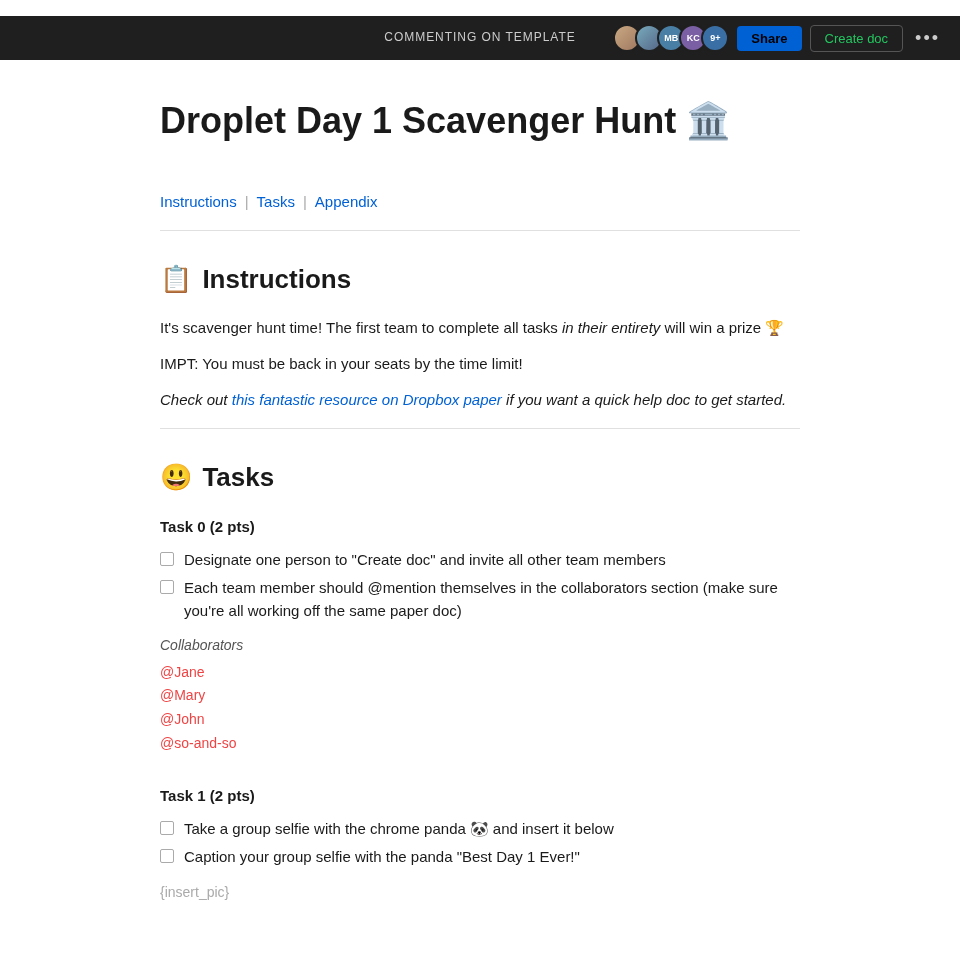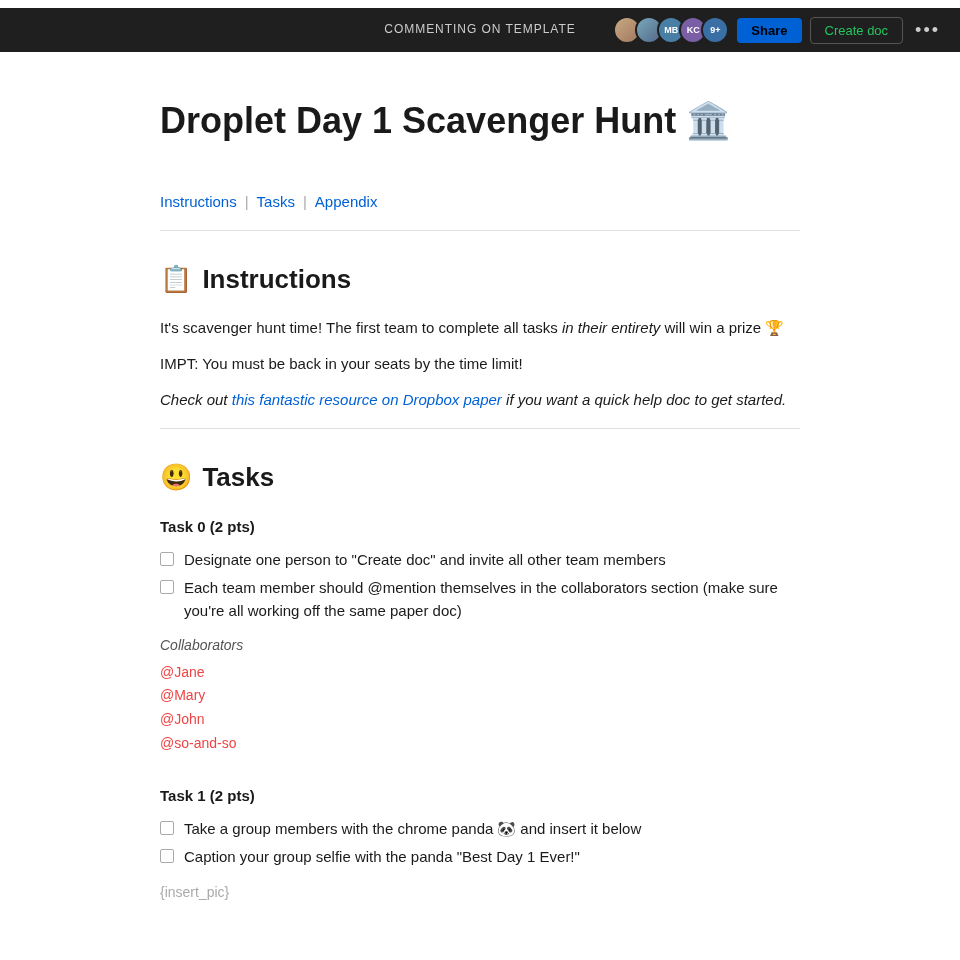--- a/index.html
+++ b/index.html
@@ -14,21 +14,21 @@
 
     
     .topbar {
       background: #1f1f1f;
       height: 44px;
       display: flex;
       align-items: center;
       justify-content: space-between;
       padding: 0 16px;
       position: sticky;
-      top: 8px;
+      top: 16px;
       z-index: 100;
     }
     .topbar-center {
       color: #ccc;
       font-size: 12px;
       letter-spacing: 0.08em;
       text-transform: uppercase;
       position: absolute;
       left: 50%;
       transform: translateX(-50%);
@@ -299,21 +299,21 @@
         <div class="collaborator-name">@Mary</div>
         <div class="collaborator-name">@John</div>
         <div class="collaborator-name">@so-and-so</div>
       </div>
     </div>
 
     <div class="task-group">
       <div class="task-label">Task 1 (2 pts)</div>
       <div class="checkbox-item">
         <div class="checkbox"></div>
-        <span class="checkbox-text">Take a group members with the chrome panda 🐼 and insert it below</span>
+        <span class="checkbox-text">Take a group selfie with the chrome panda 🐼 and insert it below</span>
       </div>
       <div class="checkbox-item">
         <div class="checkbox"></div>
         <span class="checkbox-text">Caption your group selfie with the panda "Best Day 1 Ever!"</span>
       </div>
       <div class="insert-pic">{insert_pic}</div>
     </div>
 
   </section>
 

